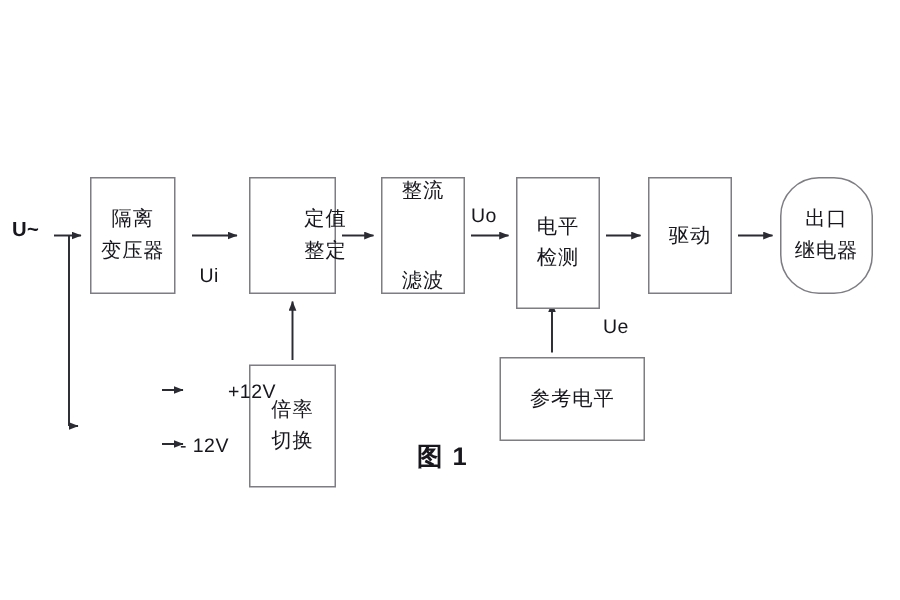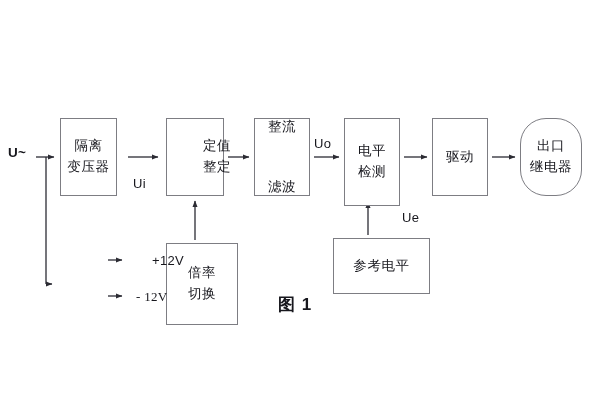--- a/index.html
+++ b/index.html
@@ -131,36 +131,36 @@
   <div class="block" style="left:432px; top:118px; width:56px; height:78px;">
     <span class="line">驱动</span>
   </div>
 
   <div class="block" style="left:520px; top:118px; width:62px; height:78px;border-radius:26px;">
     <span class="line">出口</span>
     <span class="line">继电器</span>
   </div>
 
 
-  <div class="block" style="left:166px; top:243px; width:72px; height:82px;">
+  <div class="block" style="left:166px; top:243px; width:58px; height:82px;">
     <span class="line">倍率</span>
     <span class="line">切换</span>
   </div>
 
   <div class="block" style="left:333px; top:238px; width:97px; height:56px;">
     <span class="line">参考电平</span>
   </div>
 
   <div class="label label-bold" style="left:8px; top:145px;">U~</div>
 
   <div class="label" style="left:133px; top:136px;margin-top:40px;">Ui</div>
 
   <div class="label" style="left:314px; top:136px;">Uo</div>
 
   <div class="label" style="left:377px; top:210px;margin-left:25px;">Ue</div>
 
   <div class="label" style="left:124px; top:253px;margin-left:28px;">+12V</div>
 
-  <div class="label" style="left:136px; top:289px;font-family:Liberation Serif, serif;">- 12V</div>
+  <div class="label" style="left:120px; top:289px;">- 12V</div>
 
   <div class="caption" style="left:278px; top:293px;">图 1</div>
 
 </div>
 
 </body></html>

